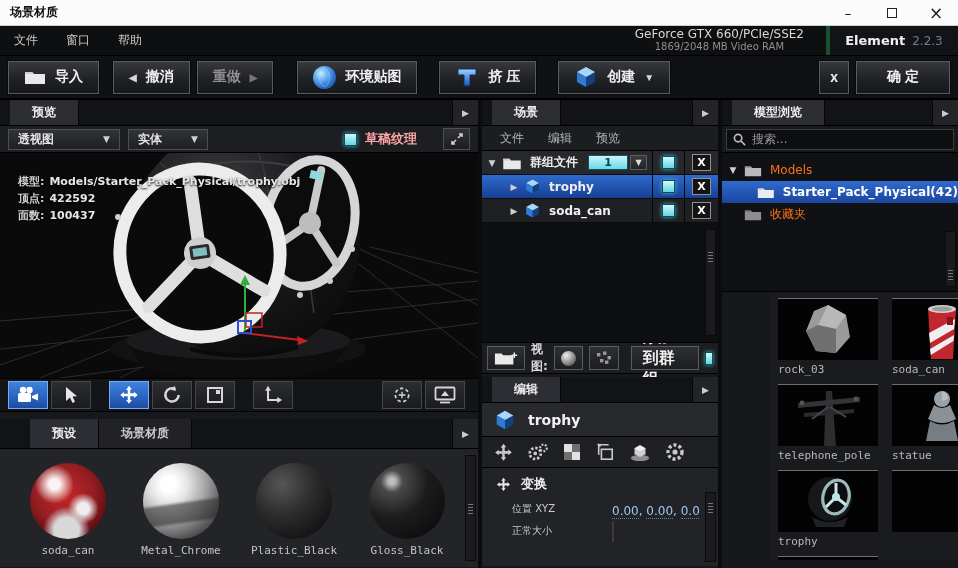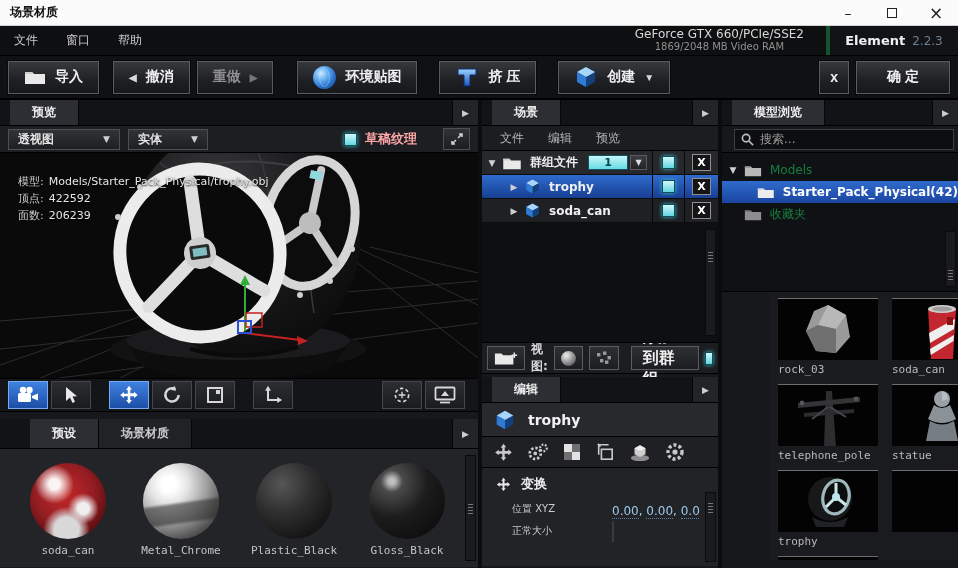--- a/index.html
+++ b/index.html
@@ -75,21 +75,21 @@
   .chk { width:13px; height:13px; background:linear-gradient(#d2f8fb,#62d6e0);
     border:1px solid #0e4e59; box-shadow:0 0 4px #3db9c8; }
   .chk.gray { background:linear-gradient(#c9c9c9,#8a8a8a); border:1px solid #3a3a3a; box-shadow:none; }
   .ctl-label { color:#fca5a5; font-size:13px; font-weight:bold; }
   .sq-btn { width:27px; height:22px; background:linear-gradient(#303236,#1b1d20); border:1px solid #4e5054;
     display:flex; align-items:center; justify-content:center; }
 
   
   .viewport { position:relative; height:225px; background:#0a0a0b; overflow:hidden; }
   .model-info { position:absolute; left:18px; top:20px; z-index:3; }
-  .model-info .line { font-size:11px; font-weight:normal; color:#e6e6e6; line-height:17px;
+  .model-info .line { font-size:11px; font-weight:bold; color:#e6e6e6; line-height:17px;
     text-shadow:0 1px 2px #000; }
   .model-info .lab { color:#d0d0d0; margin-right:5px; }
 
   
   .vp-tools { height:34px; background:#141518; border-top:1px solid #000; border-bottom:1px solid #000;
     display:flex; align-items:center; padding:0 8px; gap:3px; }
   .vbtn { width:40px; height:28px; background:linear-gradient(#2b2d31,#191b1e); border:1px solid #45474b;
     display:flex; align-items:center; justify-content:center; }
   .vbtn.active { background:linear-gradient(#3f82e0,#1c4da6); border:1px solid #79a9ee; }
   .vgap { width:12px; } .vspring { flex:1; }
@@ -168,28 +168,28 @@
   .t-vals .v { color:#9ec8ec; font-size:12px; border-bottom:1px dotted #5d83a8; }
   .t-vals .sep::before { content:", "; color:#9ec8ec; font-size:12px; }
   .t-chk-pos { position:absolute; left:130px; }
   .t-scroll { position:absolute; right:2px; top:24px; bottom:4px; width:11px; background:#1a1b1e;
     border:1px solid #0a0a0a; }
 
   
   .search-row { height:27px; background:#17181b; border-bottom:1px solid #000; display:flex;
     align-items:center; padding:0 4px; }
   .search-box { flex:1; height:21px; background:#0d0e10; border:1px solid #3c3e42; display:flex;
-    align-items:center; gap:6px; padding:0 6px;margin-left:8px; }
+    align-items:center; gap:6px; padding:0 6px; }
   .search-box input { flex:1; background:transparent; border:none; outline:none; color:#bdbdbd;
     font-size:12px; font-family:inherit; }
   .search-box input::placeholder { color:#9a9a9a; }
   .btree { position:relative; height:139px; background:#101114; border-bottom:1px solid #000; }
   .brow { height:22px; display:flex; align-items:center; }
   .brow .twisty { width:22px; text-align:center; color:#cfcfcf; font-size:9px; }
-  .brow .blabel { color:#15803d; font-size:12px; margin-left:8px; }
+  .brow .blabel { color:#f97316; font-size:12px; margin-left:8px; }
   .brow.sel { background:linear-gradient(#2f6bcd,#1a45a0); }
   .brow.sel .blabel { color:#fff; font-weight:bold; }
   .brow .indent { width:36px; }
   .thumbs { position:relative; height:268px; background:#1a1b1e; display:grid;
     grid-template-columns:106px 106px; grid-auto-rows:86px; column-gap:8px; padding:6px 0 0 8px;
     overflow:hidden;margin-left:48px; }
   .tcell { display:flex; flex-direction:column; }
   .timg { width:100px; height:62px; background:#030303; border-top:1px solid #6e6e6e; overflow:hidden; }
   .tlabel { color:#b9b9b9; font-size:11px; margin-top:3px; font-family:"DejaVu Sans Mono",monospace; }
 
@@ -382,21 +382,21 @@
           <path d="M245 122 l-5 10 h10 z" fill="#2fae3a"></path>
           <line x1="245" y1="180" x2="300" y2="187" stroke="#c42222" stroke-width="2"></line>
           <path d="M308 188 l-11 -5 l1 9 z" fill="#c42222"></path>
           <rect x="246" y="160" width="16" height="14" fill="none" stroke="#c42222" stroke-width="1.5"></rect>
           <rect x="238" y="168" width="13" height="12" fill="none" stroke="#2a4fd0" stroke-width="2"></rect>
         </g>
       </svg>
       <div class="model-info">
         <div class="line"><span class="lab">模型:</span><span>Models/Starter_Pack_Physical/trophy.obj</span></div>
         <div class="line"><span class="lab">顶点:</span><span>422592</span></div>
-        <div class="line"><span class="lab">面数:</span><span>206239</span></div>
+        <div class="line"><span class="lab">面数:</span><span>100437</span></div>
       </div>
     </div>
 
     <div class="vp-tools">
       <div class="vbtn active">
         <svg width="22" height="18" viewBox="0 0 22 18">
           <circle cx="6" cy="4" r="3.2" fill="#fff"></circle>
             <circle cx="12.5" cy="4" r="3.2" fill="#fff"></circle>
           <rect x="1" y="7" width="13" height="9" rx="1.5" fill="#fff"></rect>
           <path d="M15 10 l6 -2.5 v7 l-6 -2.5 z" fill="#fff"></path>

